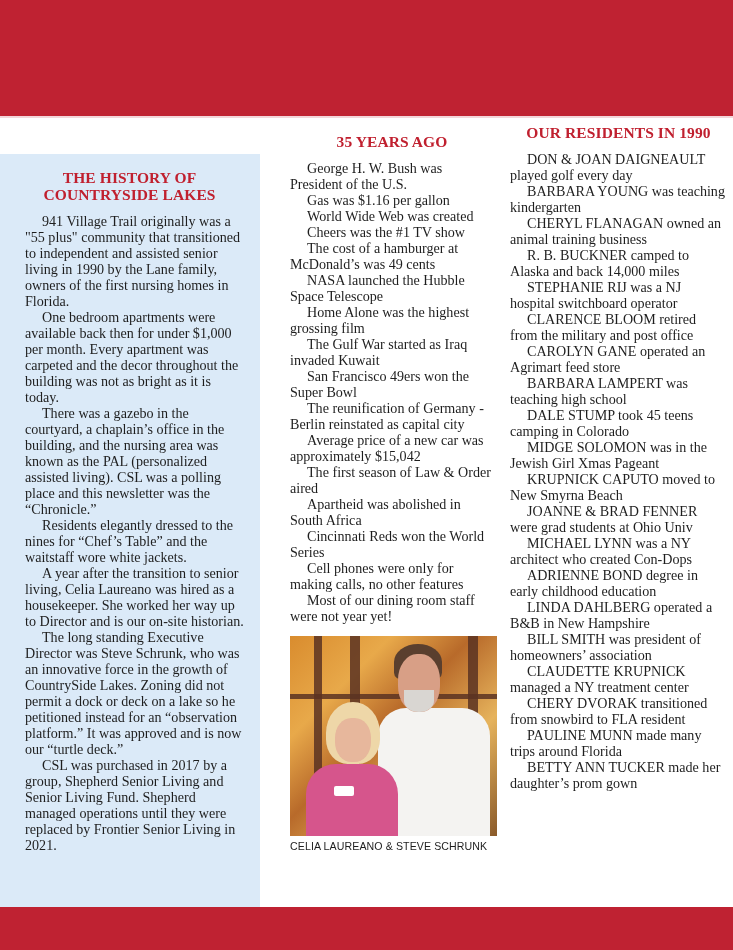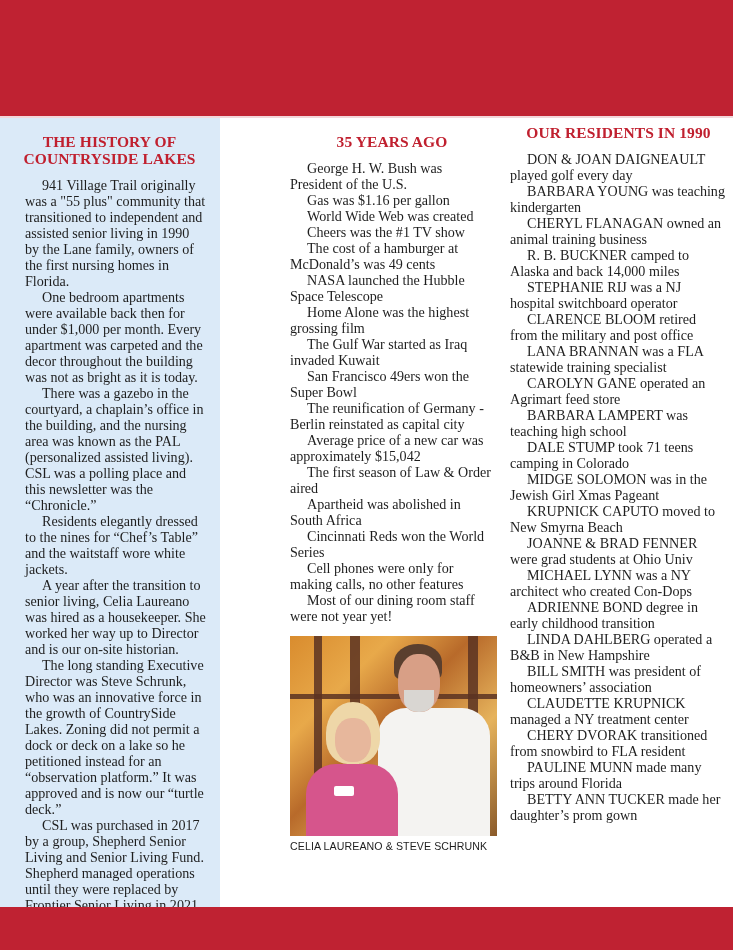--- a/index.html
+++ b/index.html
@@ -15,22 +15,23 @@
       border-bottom: 2px solid #f2d6da;
     }
     .banner-bottom {
       position: absolute; left: 0; top: 907px; width: 733px; height: 43px;
       background: #bf2232;
     }
     .col {
       position: absolute; top: 118px; height: 789px; box-sizing: border-box;
     }
     .col-left {
-      left: 0; width: 220px; background: #dbeaf8;
+      left: 0; width: 260px; background: #dbeaf8;
       padding: 15px 14px 0 25px;
+      margin-top: 36px;
     }
     .col-mid { left: 260px; width: 240px; padding: 15px 6px 0 30px; }
     .col-right { left: 500px; width: 233px; padding: 6px 6px 0 10px; }
     .heading {
       color: #c0202f; font-weight: bold; text-align: center;
       font-size: 15.5px; line-height: 17px; margin: 0 0 10px 0;
       letter-spacing: 0.1px;
     }
     .col-left .heading { margin-left: -12px; margin-right: 0; }
     .body-text { font-size: 14.1px; line-height: 16px; }
@@ -141,29 +142,28 @@
 
 <div class="col col-right">
   <div class="heading">OUR RESIDENTS IN 1990</div>
   <div class="body-text">
     <p class="para">DON &amp; JOAN DAIGNEAULT played golf every day</p>
     <p class="para">BARBARA YOUNG was teaching kindergarten</p>
     <p class="para">CHERYL FLANAGAN owned an animal training business</p>
     <p class="para">R. B. BUCKNER camped to Alaska and back 14,000 miles</p>
     <p class="para">STEPHANIE RIJ was a NJ hospital switchboard operator</p>
     <p class="para">CLARENCE BLOOM retired from the military and post office</p>
-    <p class="para">LANA BRANNAN was a FLA statewide training specialist</p>
     <p class="para">CAROLYN GANE operated an Agrimart feed store</p>
     <p class="para">BARBARA LAMPERT was teaching high school</p>
-    <p class="para">DALE STUMP took 71 teens camping in Colorado</p>
+    <p class="para">DALE STUMP took 45 teens camping in Colorado</p>
     <p class="para">MIDGE SOLOMON was in the Jewish Girl Xmas Pageant</p>
     <p class="para">KRUPNICK CAPUTO moved to New Smyrna Beach</p>
     <p class="para">JOANNE &amp; BRAD FENNER were grad students at Ohio Univ</p>
     <p class="para">MICHAEL LYNN was a NY architect who created Con-Dops</p>
-    <p class="para">ADRIENNE BOND degree in early childhood transition</p>
+    <p class="para">ADRIENNE BOND degree in early childhood education</p>
     <p class="para">LINDA DAHLBERG operated a B&amp;B in New Hampshire</p>
     <p class="para">BILL SMITH was president of homeowners’ association</p>
     <p class="para">CLAUDETTE KRUPNICK managed a NY treatment center</p>
     <p class="para">CHERY DVORAK transitioned from snowbird to FLA resident</p>
     <p class="para">PAULINE MUNN made many trips around Florida</p>
     <p class="para">BETTY ANN TUCKER made her daughter’s prom gown</p>
   </div>
 </div>
 
 <div class="banner-bottom"></div>

